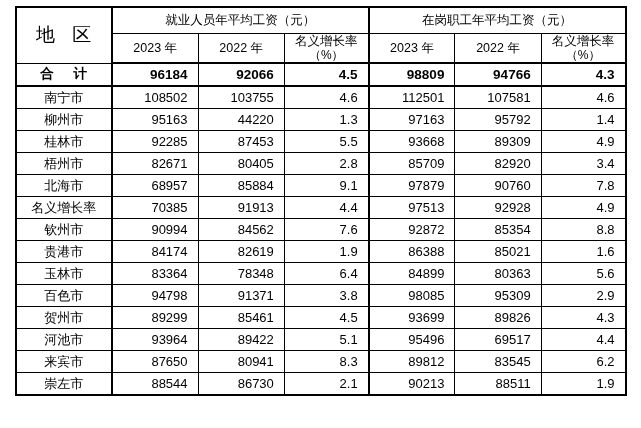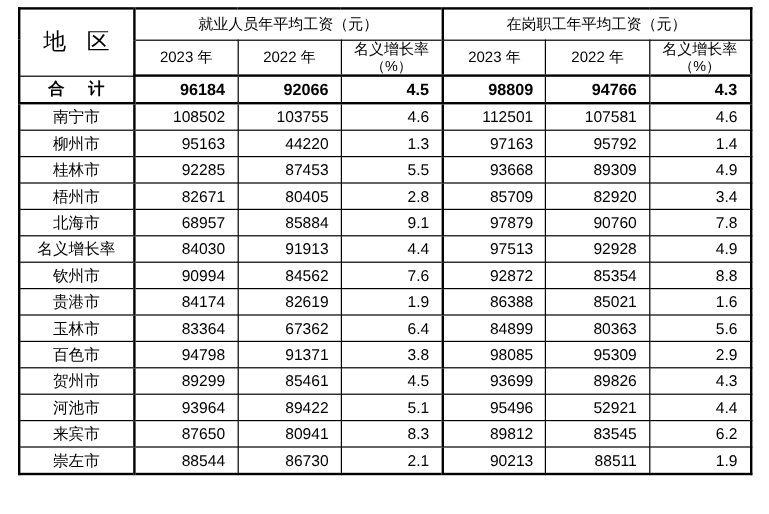--- a/index.html
+++ b/index.html
@@ -197,21 +197,21 @@
         <td class="num col-sep">68957</td>
         <td class="num">85884</td>
         <td class="num">9.1</td>
         <td class="num col-sep">97879</td>
         <td class="num">90760</td>
         <td class="num">7.8</td>
       </tr>
 
       <tr class="body-row">
         <td class="region">名义增长率</td>
-        <td class="num col-sep">84030</td>
+        <td class="num col-sep">70385</td>
         <td class="num">91913</td>
         <td class="num">4.4</td>
         <td class="num col-sep">97513</td>
         <td class="num">92928</td>
         <td class="num">4.9</td>
       </tr>
 
       <tr class="body-row">
         <td class="region">钦州市</td>
         <td class="num col-sep">90994</td>
@@ -228,21 +228,21 @@
         <td class="num">82619</td>
         <td class="num">1.9</td>
         <td class="num col-sep">86388</td>
         <td class="num">85021</td>
         <td class="num">1.6</td>
       </tr>
 
       <tr class="body-row">
         <td class="region">玉林市</td>
         <td class="num col-sep">83364</td>
-        <td class="num">67362</td>
+        <td class="num">78348</td>
         <td class="num">6.4</td>
         <td class="num col-sep">84899</td>
         <td class="num">80363</td>
         <td class="num">5.6</td>
       </tr>
 
       <tr class="body-row">
         <td class="region">百色市</td>
         <td class="num col-sep">94798</td>
         <td class="num">91371</td>
@@ -261,21 +261,21 @@
         <td class="num">89826</td>
         <td class="num">4.3</td>
       </tr>
 
       <tr class="body-row">
         <td class="region">河池市</td>
         <td class="num col-sep">93964</td>
         <td class="num">89422</td>
         <td class="num">5.1</td>
         <td class="num col-sep">95496</td>
-        <td class="num">52921</td>
+        <td class="num">69517</td>
         <td class="num">4.4</td>
       </tr>
 
       <tr class="body-row">
         <td class="region">来宾市</td>
         <td class="num col-sep">87650</td>
         <td class="num">80941</td>
         <td class="num">8.3</td>
         <td class="num col-sep">89812</td>
         <td class="num">83545</td>

